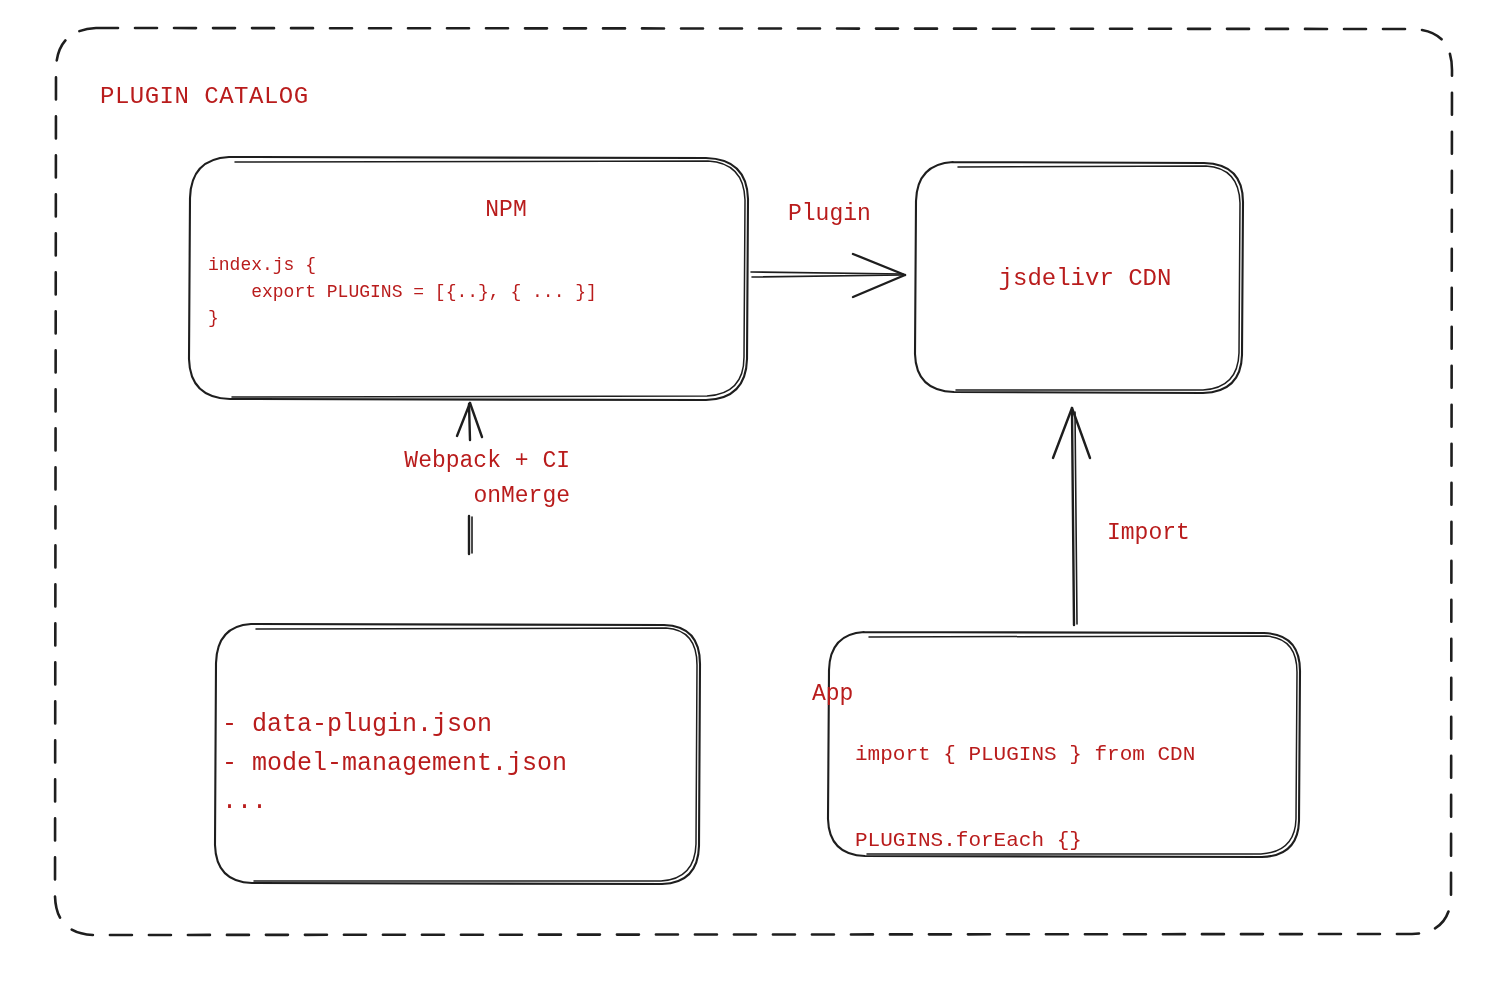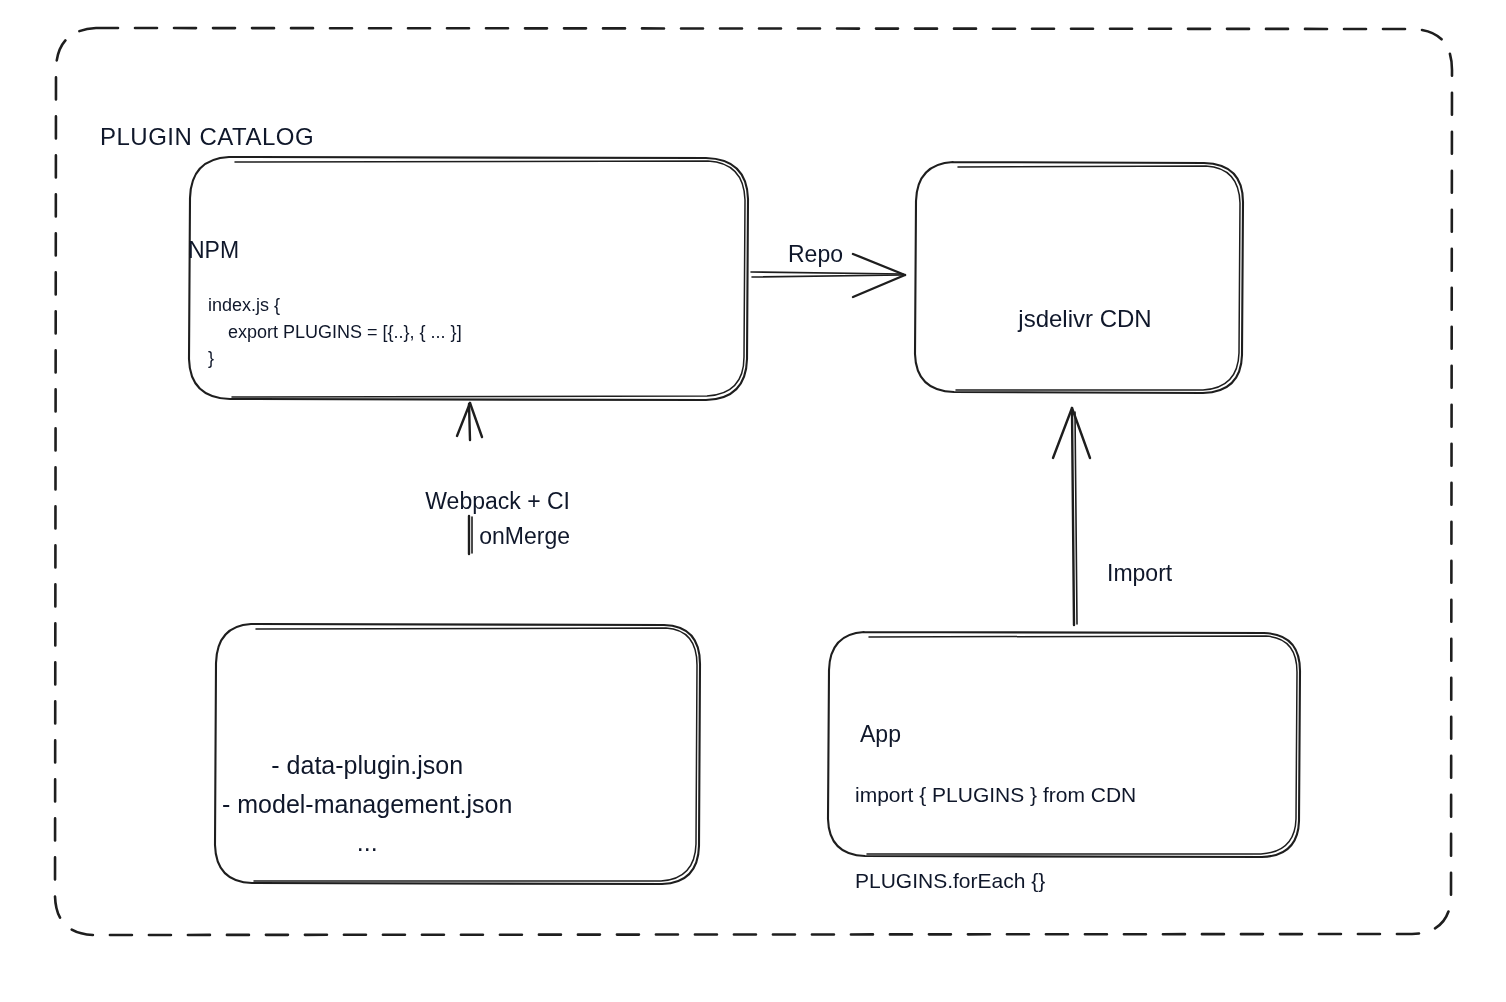--- a/index.html
+++ b/index.html
@@ -33,39 +33,38 @@
   .box-stroke-thin { stroke-width: 1.5; }
   .dashed-frame {
     stroke-width: 2.6;
     stroke-dasharray: 22 17;
   }
   .arrow-stroke { stroke-width: 2.4; }
   .arrow-stroke-thin { stroke-width: 1.6; }
 
   .lbl {
     position: absolute;
-    color: #0f172a;
-    font-family: Liberation Sans, sans-serif;
+    color: #b91c1c;
+    font-family: Liberation Mono, monospace;
     white-space: pre;
     line-height: 1.42;
-    margin-top: 40px;
   }
 
   #frame-title {
     left: 100px;
     top: 80px;
     font-size: 24px;
     letter-spacing: 0.5px;
   }
 
   #npm-title {
     left: 188px;
     top: 194px;
     width: 636px;
-    text-align: left;
+    text-align: center;
     font-size: 23px;
   }
   #npm-code {
     left: 208px;
     top: 252px;
     font-size: 18px;
     line-height: 1.48;
   }
 
   #cdn-title {
@@ -95,32 +94,31 @@
     left: 286px;
     top: 566px;
     font-size: 24px;
   }
 
   #repo-list {
     left: 222px;
     top: 706px;
     font-size: 25px;
     line-height: 1.54;
-    text-align: center;
   }
 
   #import-label {
     left: 1107px;
     top: 517px;
     font-size: 23px;
     text-align: center;
   }
 
   #app-title {
-    left: 860px;
+    left: 812px;
     top: 678px;
     font-size: 23px;
   }
   #app-code {
     left: 855px;
     top: 733px;
     font-size: 21px;
     line-height: 2.05;
   }
 </style>
@@ -189,21 +187,21 @@
   </svg>
 
   <div class="lbl" id="frame-title">PLUGIN CATALOG</div>
 
   <div class="lbl" id="npm-title">NPM</div>
 
   <div class="lbl" id="npm-code">index.js {
     export PLUGINS = [{..}, { ... }]
 }</div>
 
-  <div class="lbl" id="cache-label">Repo</div>
+  <div class="lbl" id="cache-label">Plugin</div>
 
   <div class="lbl" id="cdn-title">jsdelivr CDN</div>
 
   <div class="lbl" id="build-label">Webpack + CI
 onMerge</div>
 
 
   <div class="lbl" id="repo-list">- data-plugin.json
 - model-management.json
 ...</div>

